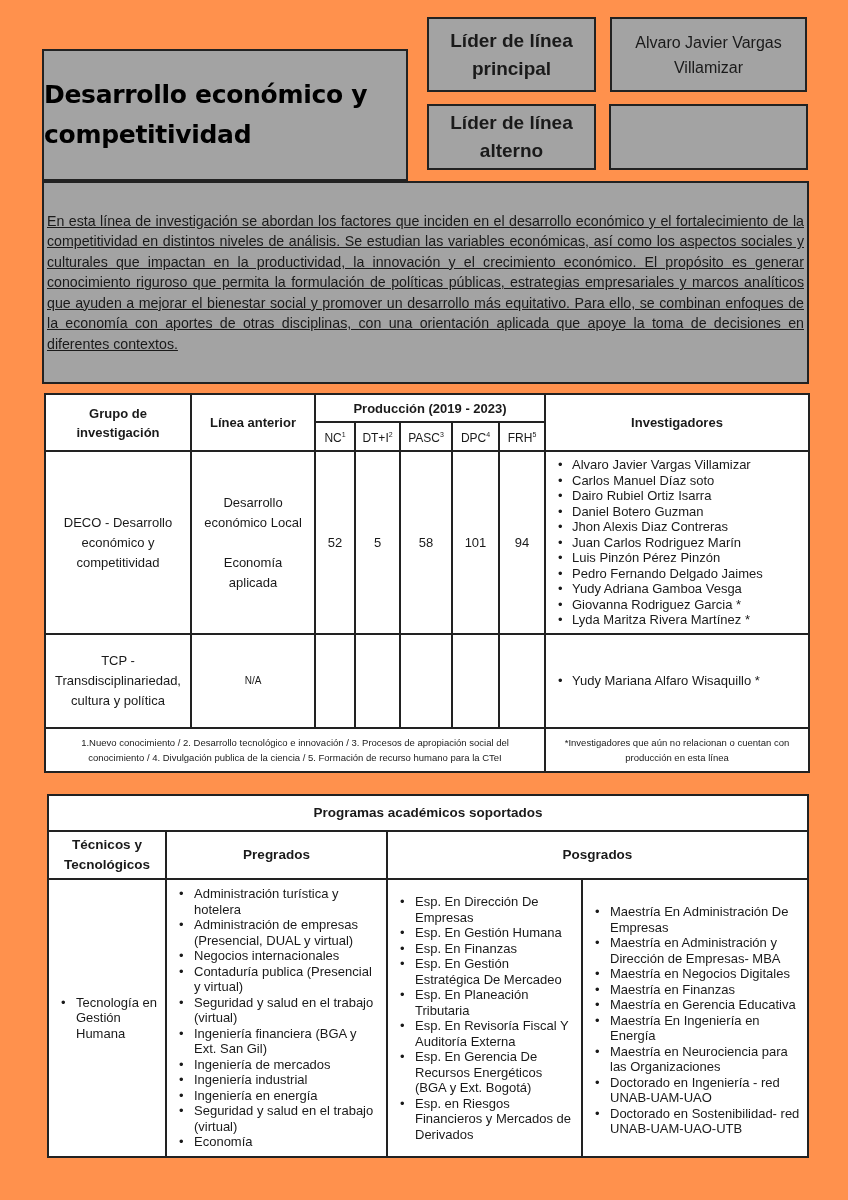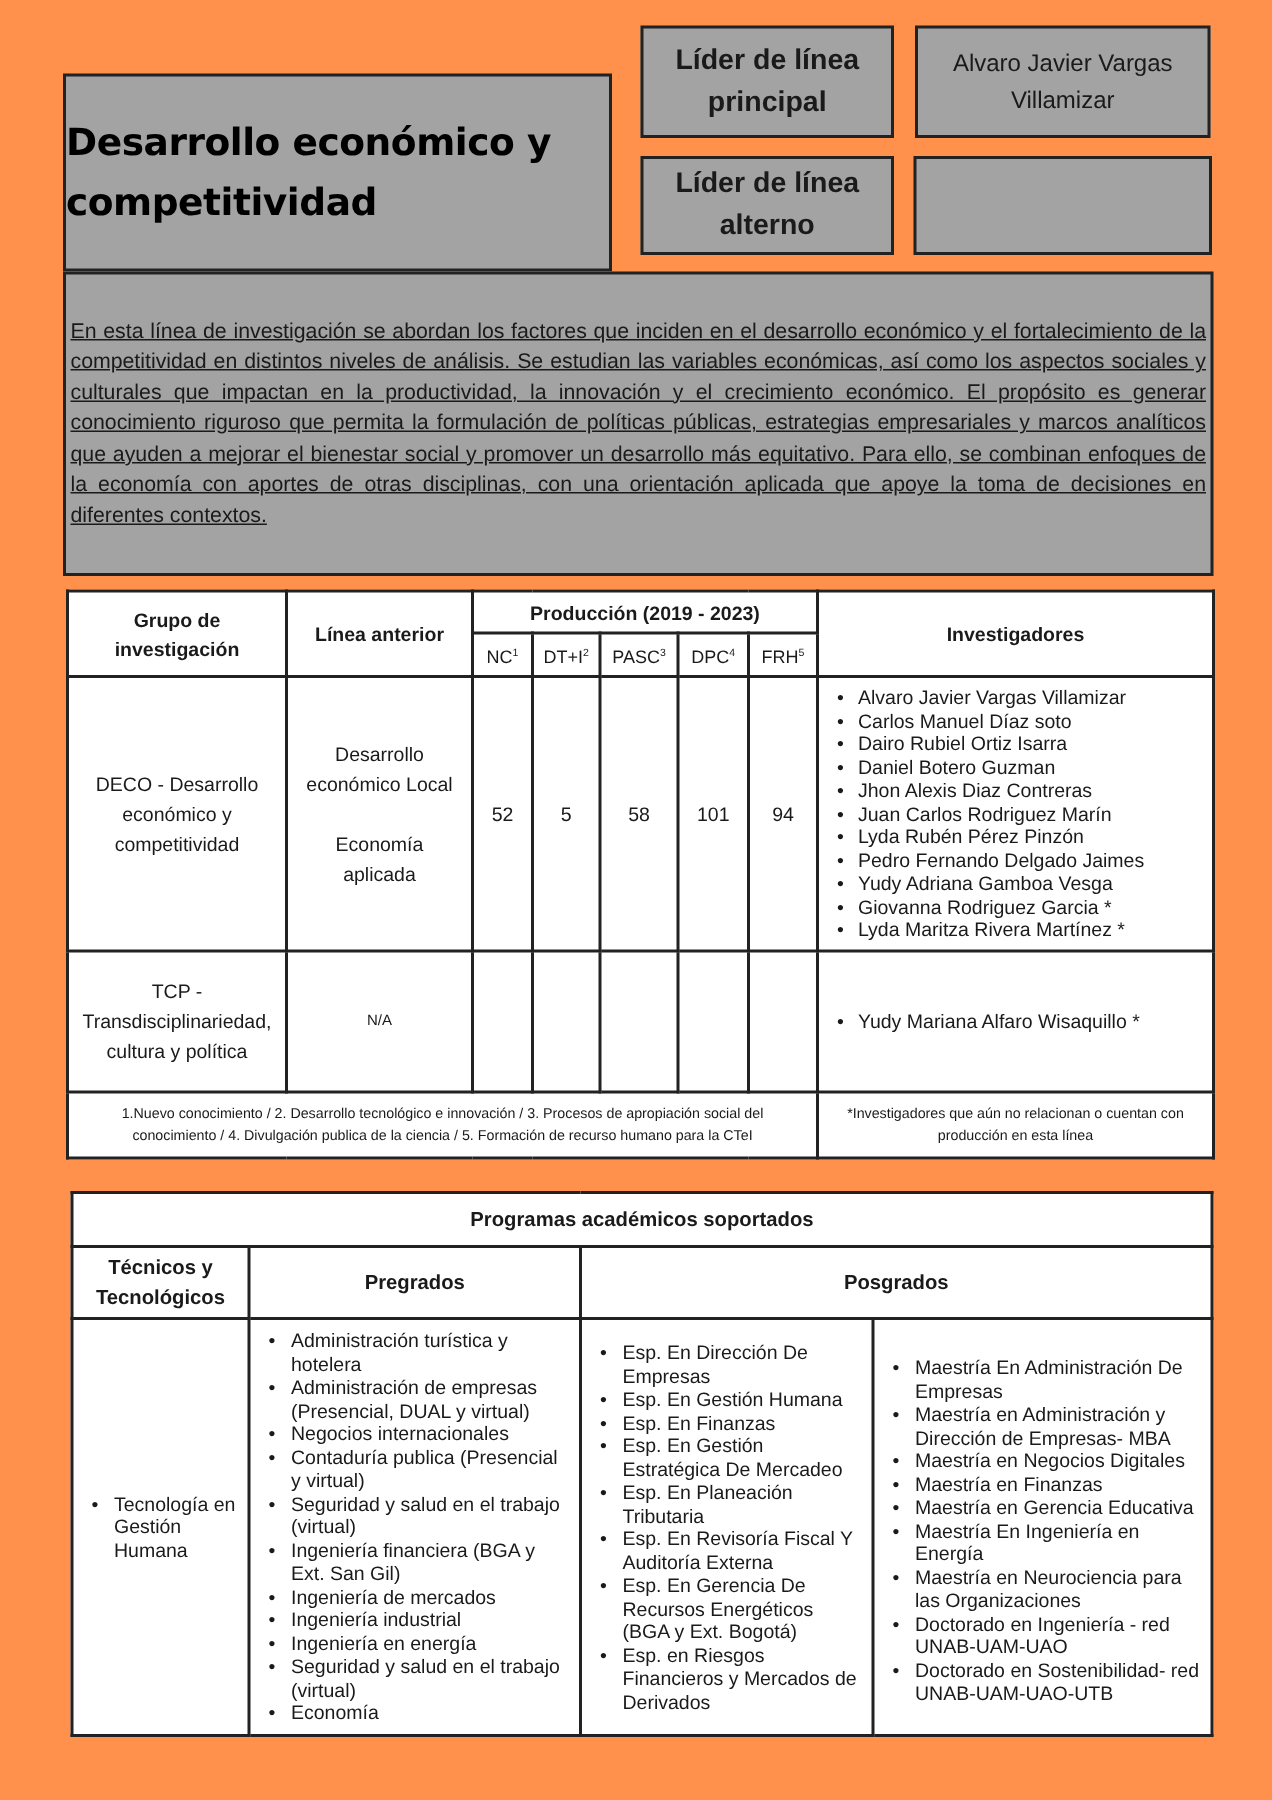--- a/index.html
+++ b/index.html
@@ -120,21 +120,21 @@
     <td>101</td>
     <td>94</td>
     <td>
       <ul class="inv-list">
             <li>Alvaro Javier Vargas Villamizar</li>
             <li>Carlos Manuel Díaz soto</li>
             <li>Dairo Rubiel Ortiz Isarra</li>
             <li>Daniel Botero Guzman</li>
             <li>Jhon Alexis Diaz Contreras</li>
             <li>Juan Carlos Rodriguez Marín</li>
-            <li>Lyda Rubén Pérez Pinzón</li>
+            <li>Luis Pinzón Pérez Pinzón</li>
             <li>Pedro Fernando Delgado Jaimes</li>
             <li>Yudy Adriana Gamboa Vesga</li>
             <li>Giovanna Rodriguez Garcia *</li>
             <li>Lyda Maritza Rivera Martínez *</li>
           </ul>
     </td>
   </tr>
   <tr style="height:68px">
     <td style="padding:16px 4px">TCP - Transdisciplinariedad, cultura y política</td>
     <td style="font-size:10px">N/A</td>

